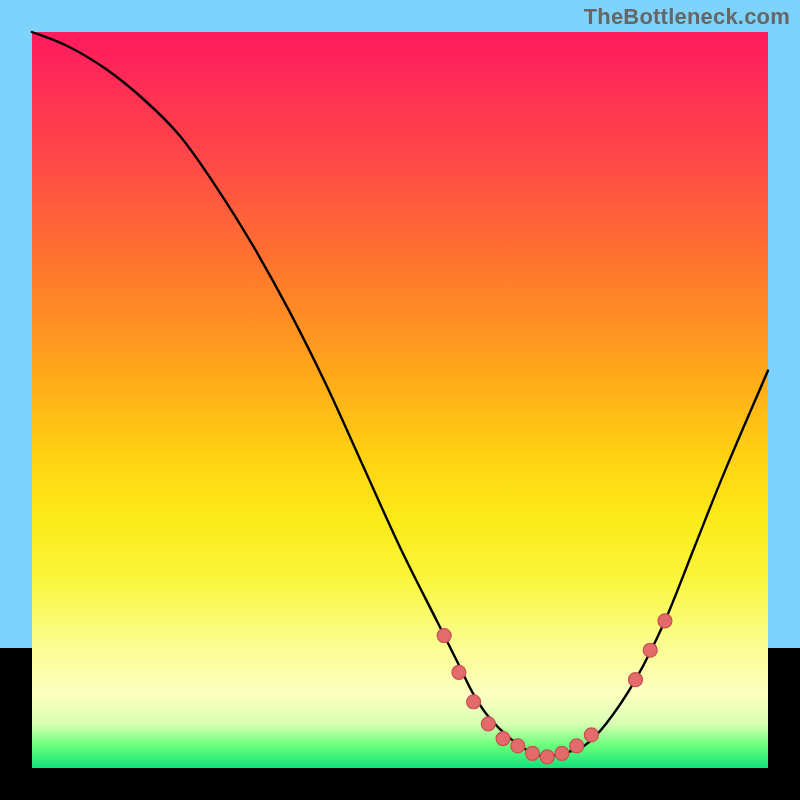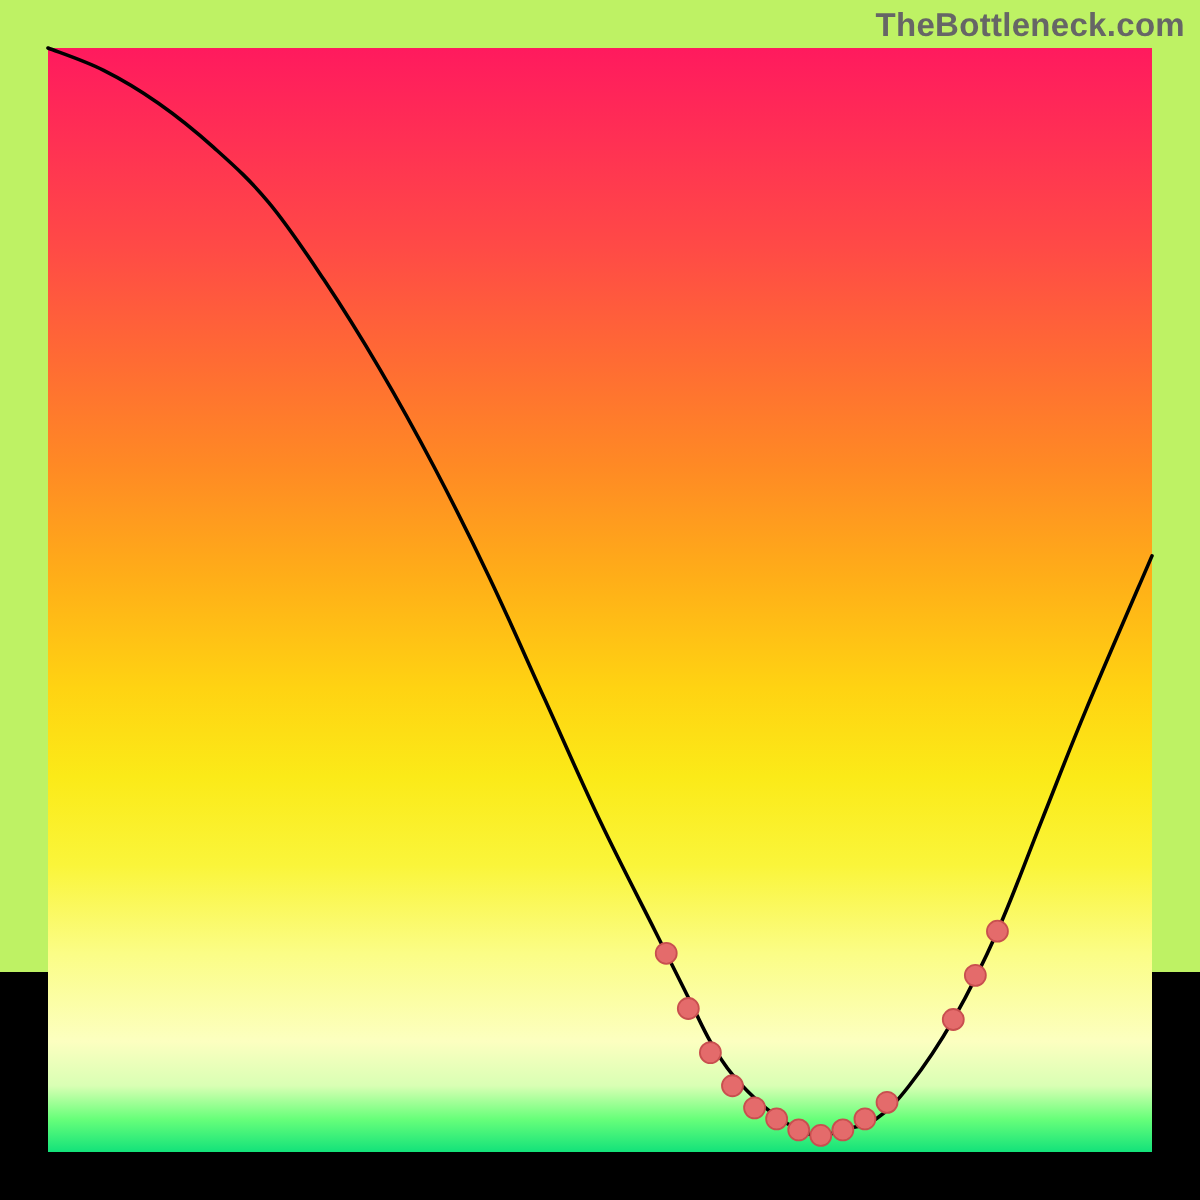--- a/index.html
+++ b/index.html
@@ -9,21 +9,21 @@
     height: 800px;
     background: #000;
     overflow: hidden;
   }
   .frame {
     position: absolute;
     left: 0;
     top: 0;
     width: 800px;
     height: 648px;
-    background: #bef264;
+    background: #7dd3fc;
     text-decoration: underline;
   }
   .plot-area {
     position: absolute;
     left: 32px;
     top: 32px;
     width: 736px;
     height: 736px;
     
     background: linear-gradient(

